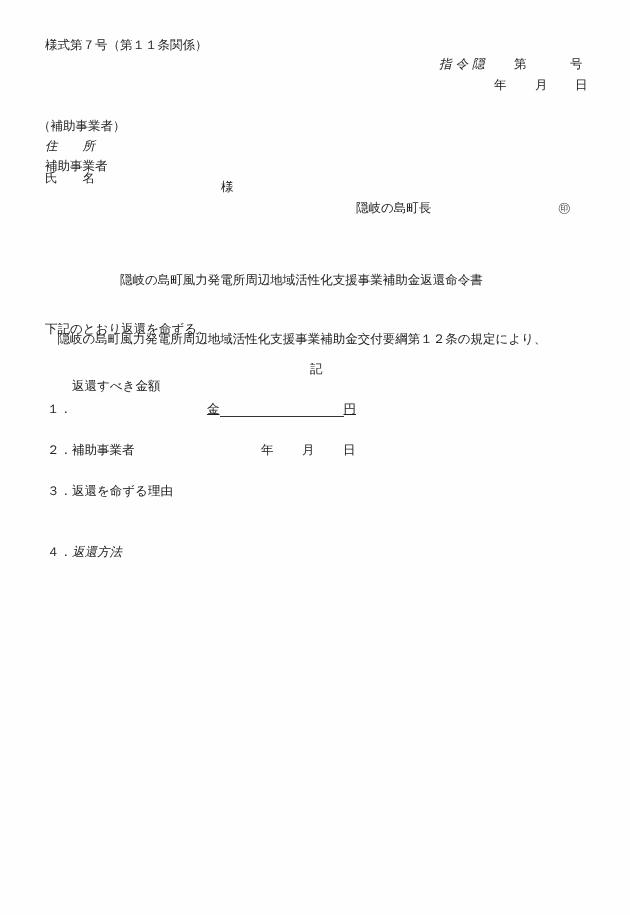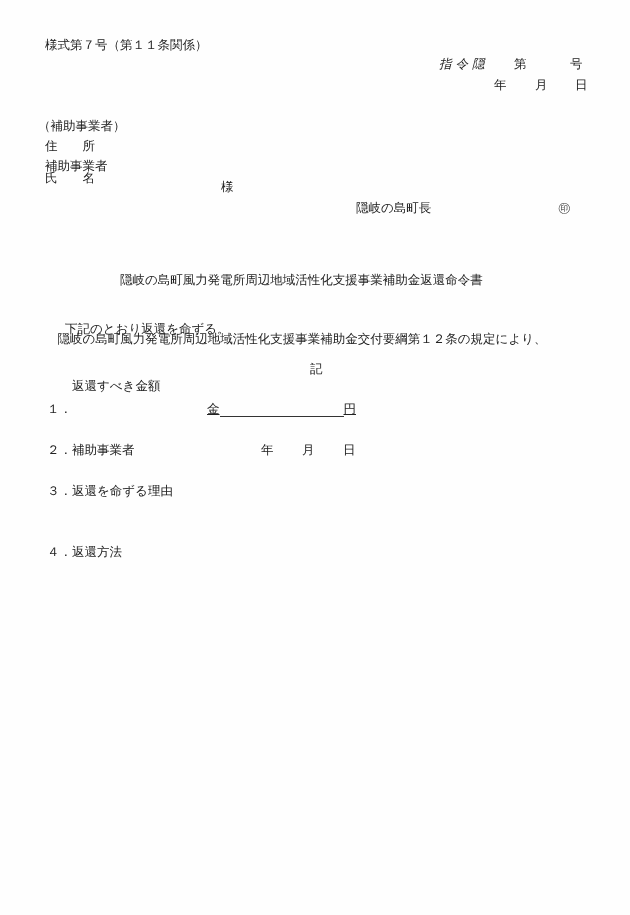--- a/index.html
+++ b/index.html
@@ -30,46 +30,46 @@
 
   <div class="abs" style="left:439px; top:56px;font-style:italic;">指 令 隠</div>
   <div class="abs" style="left:514px; top:56px;">第</div>
   <div class="abs" style="left:570px; top:56px;">号</div>
 
   <div class="abs" style="left:494px; top:77px;">年</div>
   <div class="abs" style="left:535px; top:77px;">月</div>
   <div class="abs" style="left:575px; top:77px;">日</div>
 
   <div class="abs" style="left:38px; top:118px;">（補助事業者）</div>
-  <div class="abs" style="left:45px; top:138px;">住　　所</div>
+  <div class="abs" style="left:45px; top:138px;font-style:italic;">住　　所</div>
   <div class="abs" style="left:45px; top:158px;">補助事業者</div>
   <div class="abs" style="left:45px; top:170px;">氏　　名</div>
   <div class="abs" style="left:221px; top:179px;">様</div>
 
   <div class="abs" style="left:356px; top:200px;">隠岐の島町長</div>
   <div class="abs" style="left:558px; top:200px;">㊞</div>
 
   <div class="abs" style="left:120px; top:272px;">隠岐の島町風力発電所周辺地域活性化支援事業補助金返還命令書</div>
 
   <div class="abs" style="left:45px; top:300px;margin-top:31px;">　隠岐の島町風力発電所周辺地域活性化支援事業補助金交付要綱第１２条の規定により、</div>
-  <div class="abs" style="left:45px; top:321px;margin-left:20px;">下記のとおり返還を命ずる。</div>
+  <div class="abs" style="left:45px; top:321px;">下記のとおり返還を命ずる。</div>
 
   <div class="abs" style="left:310px; top:361px;">記</div>
 
   <div class="abs" style="left:47px; top:401px;">１．</div>
   <div class="abs" style="left:72px; top:378px;">返還すべき金額</div>
   <div class="abs" style="left:207px; top:401px;">
     <span style="text-decoration: underline;">金</span><span class="underline-field"></span><span style="text-decoration: underline;">円</span>
   </div>
 
   <div class="abs" style="left:47px; top:442px;">２．</div>
   <div class="abs" style="left:72px; top:442px;">補助事業者</div>
   <div class="abs" style="left:261px; top:442px;">年</div>
   <div class="abs" style="left:302px; top:442px;">月</div>
   <div class="abs" style="left:343px; top:442px;">日</div>
 
   <div class="abs" style="left:47px; top:483px;">３．</div>
   <div class="abs" style="left:72px; top:483px;">返還を命ずる理由</div>
 
   <div class="abs" style="left:47px; top:544px;">４．</div>
-  <div class="abs" style="left:72px; top:544px;">返還方法</div>
+  <div class="abs" style="left:72px; top:544px;font-style:italic;">返還方法</div>
 
 </div>
 
 </body></html>

